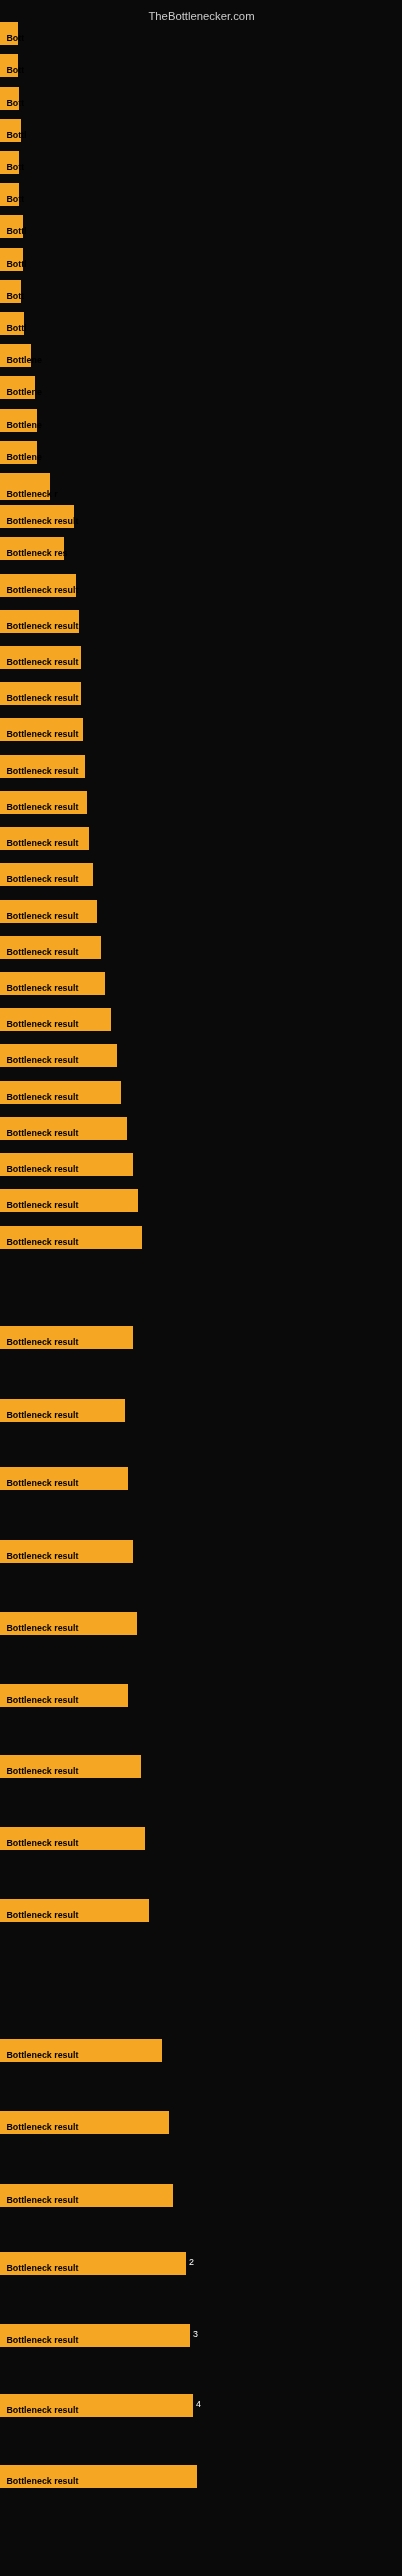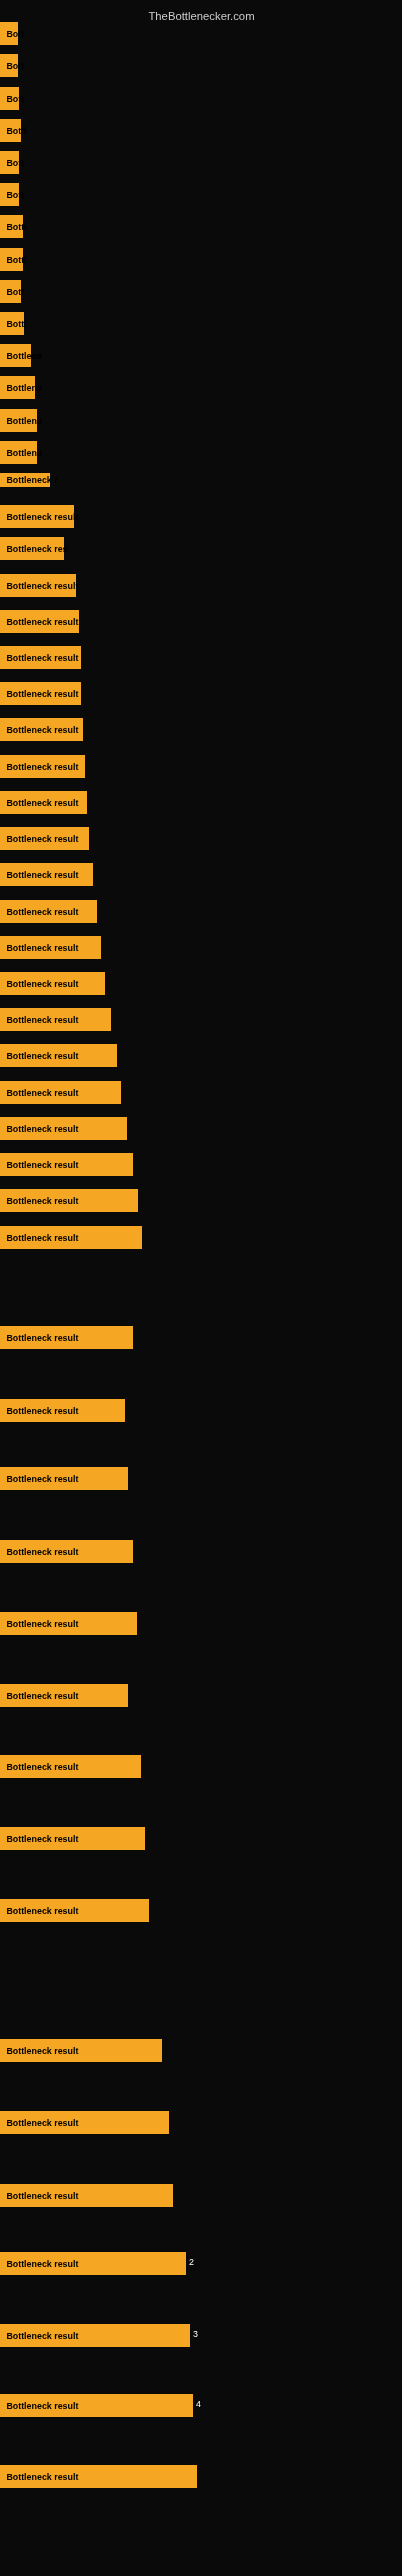--- a/index.html
+++ b/index.html
@@ -46,21 +46,21 @@
       left: 0;
       height: 28px;
       width: 403px;
     }
     .bar-row .bar {
       position: absolute;
       left: 0;
       top: 2.4px;
       background-color: #f5a623;
       display: flex;
-      align-items: center;
+      align-items: flex-end;
       padding-left: 3.2px;
     }
     .bar-row .bar-label {
       color: #000000;
       font-size: 8.9px;
       font-weight: bold;
       white-space: nowrap;
     }
   </style>
 </head>
@@ -133,21 +133,21 @@
       <div class="bar" style="width: 37px; height: 22.5px;">
         <span class="bar-label">Bottlene</span>
       </div>
     </div>
     <div class="bar-row" style="top: 439px;">
       <div class="bar" style="width: 37px; height: 22.5px;">
         <span class="bar-label">Bottlene</span>
       </div>
     </div>
     <div class="bar-row" style="top: 471px;">
-      <div class="bar" style="width: 50px; height: 14px;">
+      <div class="bar" style="width: 50px; height: 27px;">
         <span class="bar-label">Bottleneck r</span>
       </div>
     </div>
     <div class="bar-row" style="top: 503px;">
       <div class="bar" style="width: 74px; height: 22.5px;">
         <span class="bar-label">Bottleneck result</span>
       </div>
     </div>
     <div class="bar-row" style="top: 535px;">
       <div class="bar" style="width: 64px; height: 22.5px;">

